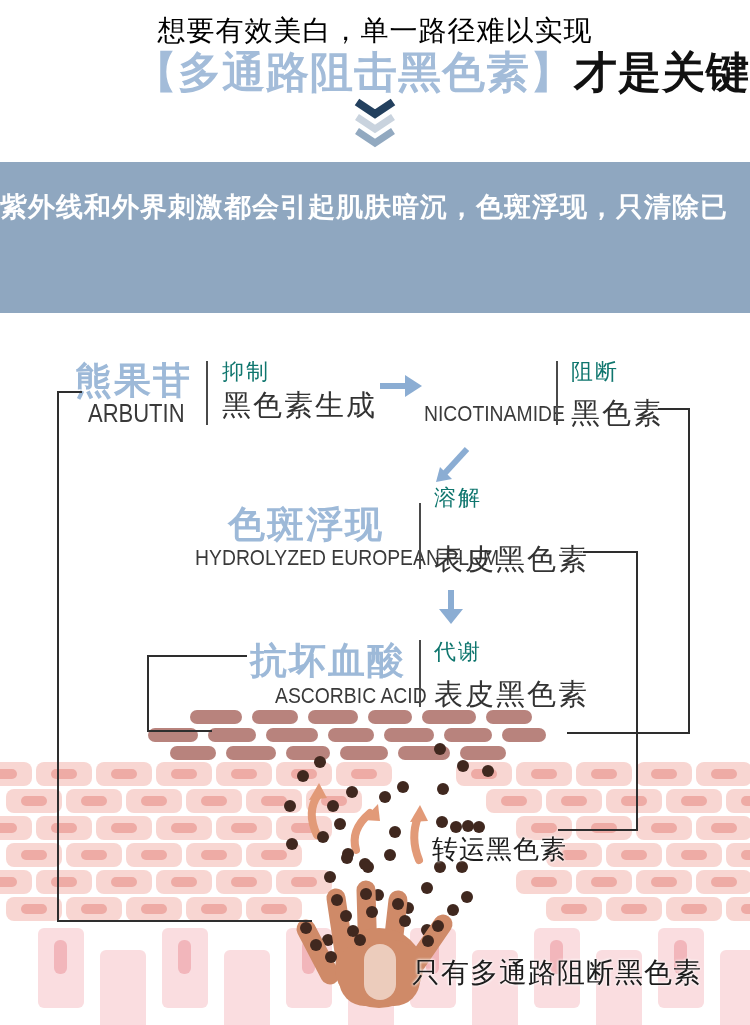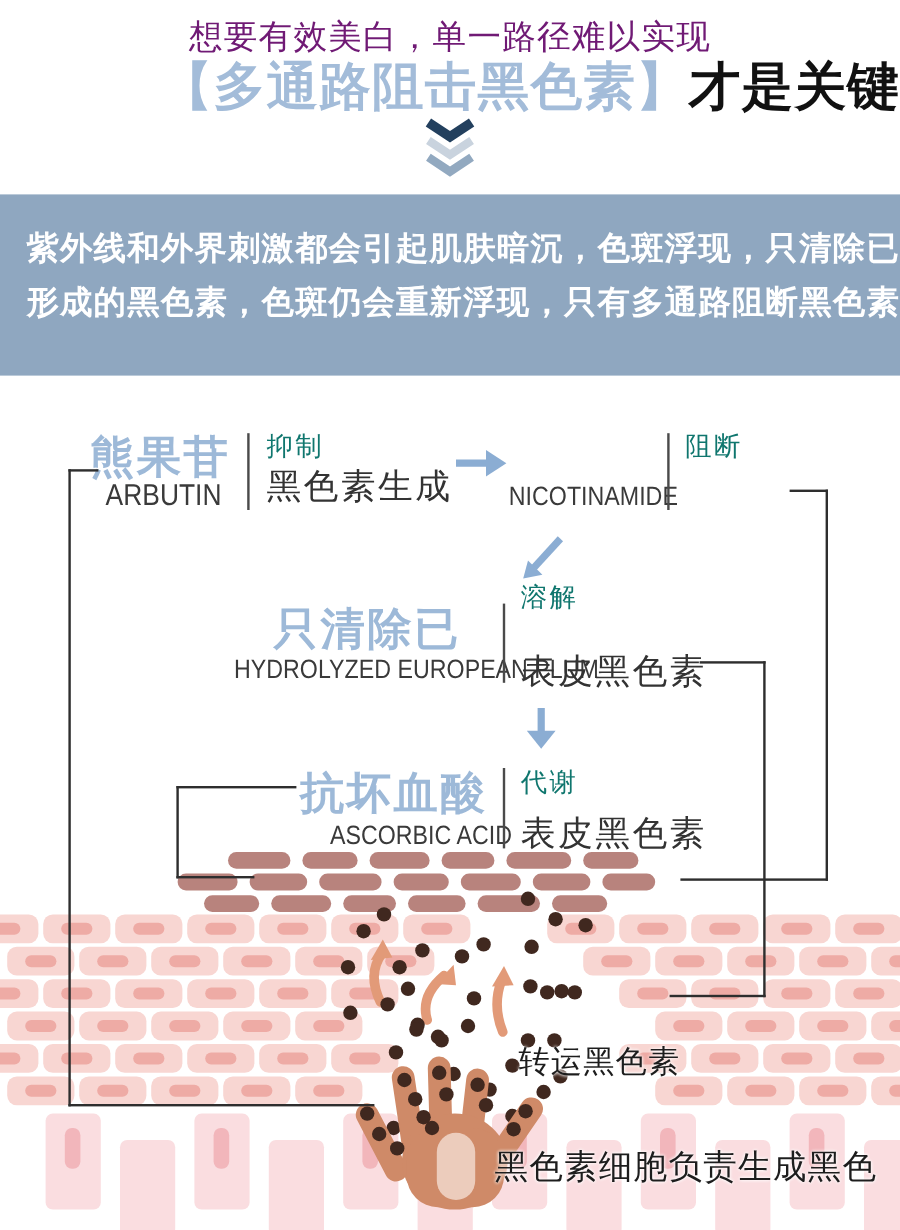--- a/index.html
+++ b/index.html
@@ -1,26 +1,26 @@
 <!DOCTYPE html>
 <html><head>
 <meta charset="utf-8">
 <style>
   html,body{margin:0;padding:0;background:#fff;}
   .canvas{position:relative;width:750px;height:1025px;background:#fff;overflow:hidden;
           font-family:"Liberation Sans","DejaVu Sans",sans-serif;}
   .abs{position:absolute;}
   
-  .subtitle{left:0;top:12px;width:750px;text-align:center;font-size:28px;letter-spacing:1px;color:#701a75;}
+  .subtitle{left:0;top:12px;width:750px;text-align:center;font-size:28px;letter-spacing:1px;color:#000000;}
   .title{left:0;top:44px;width:750px;text-align:right;font-size:43px;font-weight:bold;letter-spacing:1px;color:#111;white-space:nowrap;}
   .title .hl{color:#a3bcd9;}
   .chevrons{left:352px;top:98px;}
   
   .intro{left:0;top:162px;width:750px;height:151px;background:#8fa7c0;}
-  .intro-text{left:0;top:185px;width:750px;text-align:right;color:#fff;font-weight:bold;font-size:27px;line-height:45px;letter-spacing:1px;}
+  .intro-text{left:0;top:185px;width:750px;text-align:left;color:#fff;font-weight:bold;font-size:27px;line-height:45px;letter-spacing:1px;}
   
   .cn{font-weight:bold;color:#9db9d8;font-size:37px;letter-spacing:2px;white-space:nowrap;}
   .en{color:#3a3a3a;font-size:22px;letter-spacing:0;white-space:nowrap;transform:scaleX(.88);}
   .act{font-weight:normal;color:#0f766e;font-size:22px;letter-spacing:2px;white-space:nowrap;}
   .tgt{color:#333;font-size:29px;letter-spacing:2px;white-space:nowrap;}
   .vdiv{width:2px;background:#4a4a4a;}
   .hline,.vline{background:#2e2e2e;}
   .hline{height:2px;}
   .vline{width:2px;}
   .lbl{color:#1d1d1d;font-size:26px;letter-spacing:1px;white-space:nowrap;
@@ -39,44 +39,44 @@
   </div>
   <svg class="abs chevrons" width="46" height="50" viewBox="0 0 46 50">
     <polyline points="5,4 23,16 41,4" fill="none" stroke="#23405e" stroke-width="8"></polyline>
     <polyline points="5,19 23,31 41,19" fill="none" stroke="#c9d3de" stroke-width="7"></polyline>
     <polyline points="5,33 23,45 41,33" fill="none" stroke="#92a9c0" stroke-width="7"></polyline>
   </svg>
 
   <div class="abs intro"></div>
   <div class="abs intro-text">
     <div>紫外线和外界刺激都会引起肌肤暗沉，色斑浮现，只清除已</div>
-    <div>形成的黑色素，色斑仍会重新浮现，只有多通路阻断黑色素</div>
   </div>
 
   <div class="abs cn" style="left:75px;top:356px;">熊果苷</div>
   <div class="abs en" style="left:88px;top:399px;font-size:25px;transform-origin:left;">ARBUTIN</div>
   <div class="abs vdiv" style="left:206px;top:361px;height:64px;"></div>
   <div class="abs act" style="left:222px;top:357px;">抑制</div>
   <div class="abs tgt" style="left:222px;top:386px;">黑色素生成</div>
 
   <svg class="abs" style="left:378px;top:373px;" width="46" height="27" viewBox="0 0 46 27">
     <line x1="2" y1="13" x2="30" y2="13" stroke="#8badd3" stroke-width="6"></line>
     <polygon points="27,2 44,13 27,24" fill="#8badd3"></polygon>
   </svg>
 
   <div class="abs en" style="left:424px;top:401px;transform-origin:left;">NICOTINAMIDE</div>
   <div class="abs vdiv" style="left:556px;top:361px;height:64px;"></div>
   <div class="abs act" style="left:571px;top:357px;">阻断</div>
+  <div class="abs tgt" style="left:571px;top:394px;">黑色素</div>
 
   <svg class="abs" style="left:430px;top:444px;" width="44" height="44" viewBox="0 0 44 44">
     <line x1="37" y1="5" x2="15" y2="29" stroke="#8badd3" stroke-width="6"></line>
     <polygon points="6,38 22,35 10,23" fill="#8badd3"></polygon>
   </svg>
 
-  <div class="abs cn" style="left:228px;top:500px;">只清除已</div>
+  <div class="abs cn" style="left:228px;top:500px;">色斑浮现</div>
   <div class="abs en" style="left:165px;top:545px;width:250px;text-align:right;transform-origin:right;">HYDROLYZED EUROPEAN PLUM</div>
   <div class="abs vdiv" style="left:419px;top:503px;height:66px;"></div>
   <div class="abs act" style="left:434px;top:483px;">溶解</div>
   <div class="abs tgt" style="left:434px;top:540px;">表皮黑色素</div>
 
   <svg class="abs" style="left:436px;top:588px;" width="30" height="38" viewBox="0 0 30 38">
     <line x1="15" y1="2" x2="15" y2="24" stroke="#8badd3" stroke-width="6"></line>
     <polygon points="3,21 27,21 15,36" fill="#8badd3"></polygon>
   </svg>
 
@@ -332,16 +332,16 @@
       <circle cx="353" cy="231" r="6" fill="#40281f"></circle>
       <circle cx="366" cy="194" r="6" fill="#40281f"></circle>
       <circle cx="372" cy="212" r="6" fill="#40281f"></circle>
       <circle cx="398" cy="204" r="6" fill="#40281f"></circle>
       <circle cx="405" cy="221" r="6" fill="#40281f"></circle>
       <circle cx="438" cy="226" r="6" fill="#40281f"></circle>
       <circle cx="428" cy="241" r="6" fill="#40281f"></circle>
       <circle cx="360" cy="240" r="6" fill="#40281f"></circle>
     </svg>
 
-  <div class="abs lbl z6" style="left:432px;top:867px;">转运黑色素</div>
-  <div class="abs lbl z6" style="left:412px;top:954px;font-size:28px;">黑色素细胞负责生成黑色</div>
+  <div class="abs lbl z6" style="left:432px;top:832px;">转运黑色素</div>
+  <div class="abs lbl z6" style="left:412px;top:954px;font-size:28px;">只有多通路阻断黑色素</div>
 
 </div>
 
 </body></html>

